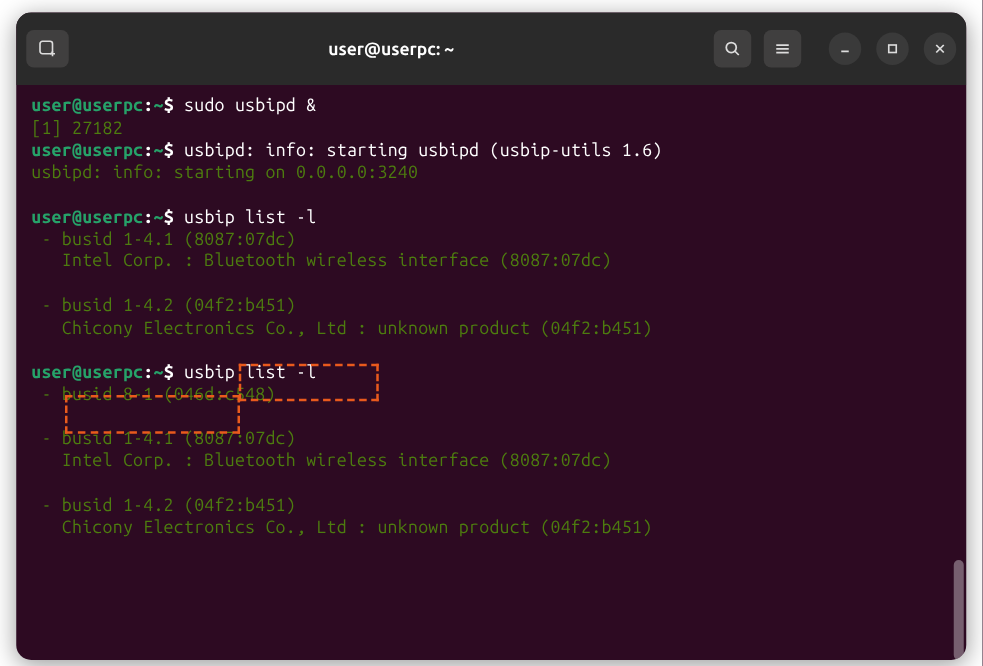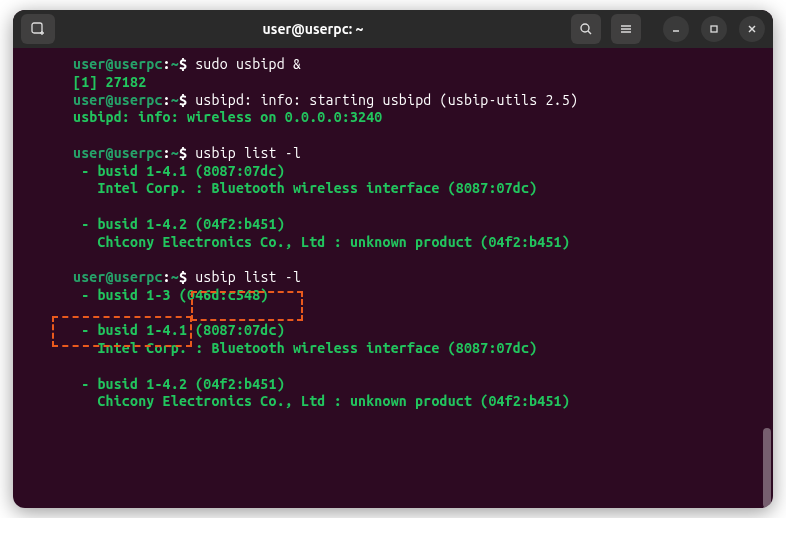--- a/index.html
+++ b/index.html
@@ -14,21 +14,21 @@
     .window {
       width: 760px;
       background: #2d0a22;
       border-radius: 12px;
       overflow: hidden;
       box-shadow: 0 4px 20px rgba(0,0,0,0.4);
       position: relative;
     }
     .titlebar {
       background: #2a2a2a;
-      height: 38px;
+      height: 58px;
       display: flex;
       align-items: center;
       padding: 0 8px;
       gap: 8px;
     }
     .new-tab-btn {
       width: 34px;
       height: 30px;
       background: #403f3f;
       border-radius: 6px;
@@ -75,27 +75,26 @@
       color: #ddd;
     }
     .terminal {
       padding: 8px 12px 12px 12px;
       font-size: 14.2px;
       line-height: 1.25;
       letter-spacing: 0.2px;
       color: #fff;
       position: relative;
       min-height: 460px;
-      margin-left: 48px;
     }
     .line { white-space: pre; }
     .prompt-user { color: #26a269; font-weight: bold; }
     .prompt-path { color: #fff; font-weight: bold; }
     .cmd { color: #fff; }
-    .output { color: #22c55e; font-weight: bold; }
+    .output { color: #4d7c0f; }
     .cursor {
       display: inline-block;
       width: 9px;
       height: 15px;
       background: #fff;
       vertical-align: text-bottom;
       margin-bottom: 1px;
     }
     .scrollbar {
       position: absolute;
@@ -159,32 +158,32 @@
             <line x1="3" y1="3" x2="9" y2="9" stroke="#ddd" stroke-width="1.4"></line>
             <line x1="9" y1="3" x2="3" y2="9" stroke="#ddd" stroke-width="1.4"></line>
           </svg>
       </div>
     </div>
   </div>
 
   <div class="terminal">
     <div class="line"><span class="prompt-user">user@userpc</span><span class="prompt-path">:</span><span class="prompt-user">~</span><span class="prompt-path">$ </span><span class="cmd">sudo usbipd &amp;</span></div>
     <div class="line output">[1] 27182</div>
-    <div class="line"><span class="prompt-user">user@userpc</span><span class="prompt-path">:</span><span class="prompt-user">~</span><span class="prompt-path">$ </span><span class="cmd">usbipd: info: starting usbipd (usbip-utils 2.5)</span></div>
-    <div class="line output">usbipd: info: wireless on 0.0.0.0:3240</div>
+    <div class="line"><span class="prompt-user">user@userpc</span><span class="prompt-path">:</span><span class="prompt-user">~</span><span class="prompt-path">$ </span><span class="cmd">usbipd: info: starting usbipd (usbip-utils 1.6)</span></div>
+    <div class="line output">usbipd: info: starting on 0.0.0.0:3240</div>
     <div class="line">&nbsp;</div>
     <div class="line"><span class="prompt-user">user@userpc</span><span class="prompt-path">:</span><span class="prompt-user">~</span><span class="prompt-path">$ </span><span class="cmd">usbip list -l</span></div>
     <div class="line output"> - busid 1-4.1 (8087:07dc)</div>
     <div class="line output">   Intel Corp. : Bluetooth wireless interface (8087:07dc)</div>
     <div class="line">&nbsp;</div>
     <div class="line output"> - busid 1-4.2 (04f2:b451)</div>
     <div class="line output">   Chicony Electronics Co., Ltd : unknown product (04f2:b451)</div>
     <div class="line">&nbsp;</div>
     <div class="line"><span class="prompt-user">user@userpc</span><span class="prompt-path">:</span><span class="prompt-user">~</span><span class="prompt-path">$ </span><span class="cmd">usbip list -l</span></div>
-    <div class="line output"> - busid 1-3 (046d:c548)</div>
+    <div class="line output"> - busid 8-1 (046d:c548)</div>
     <div class="line">&nbsp;</div>
     <div class="line output"> - busid 1-4.1 (8087:07dc)</div>
     <div class="line output">   Intel Corp. : Bluetooth wireless interface (8087:07dc)</div>
     <div class="line">&nbsp;</div>
     <div class="line output"> - busid 1-4.2 (04f2:b451)</div>
     <div class="line output">   Chicony Electronics Co., Ltd : unknown product (04f2:b451)</div>
     <div class="line">&nbsp;</div>
 
     <div class="scrollbar"></div>
   </div>

